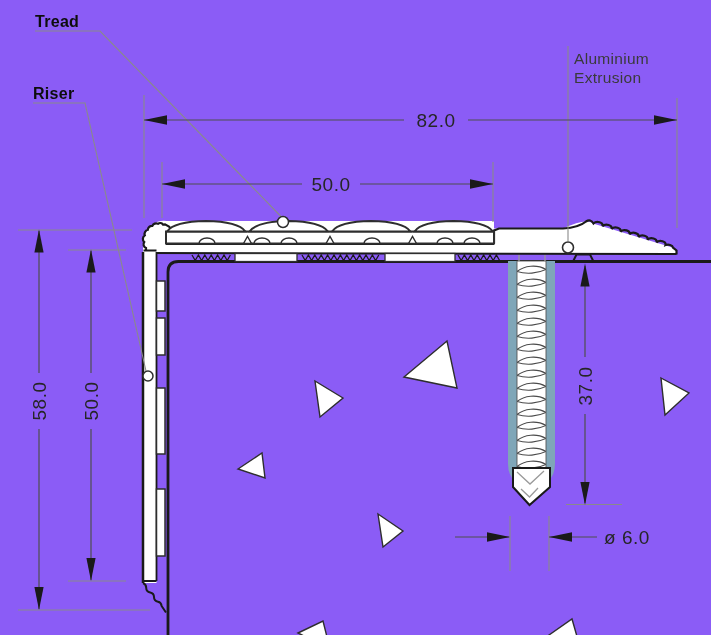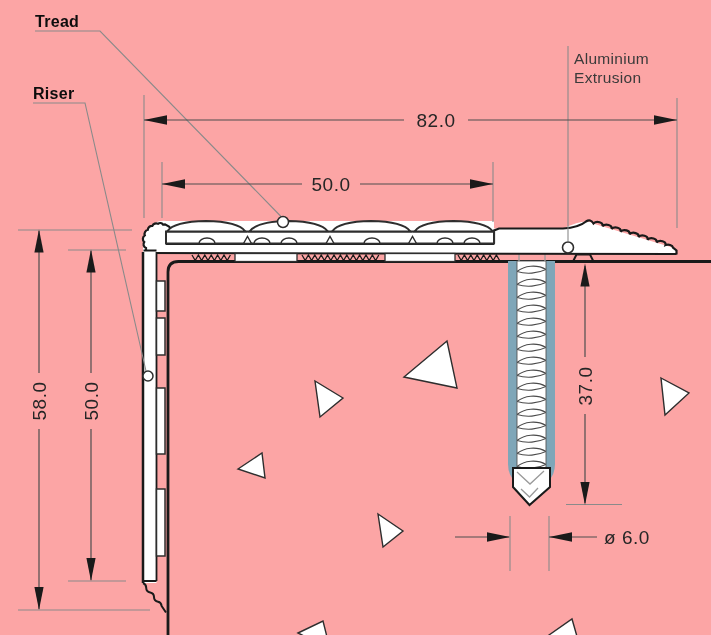--- a/index.html
+++ b/index.html
@@ -1,16 +1,16 @@
 <!DOCTYPE html>
 <html><head>
 <meta charset="utf-8">
 <style>
   html,body{margin:0;padding:0;background:#ffffff;}
-  .canvas{position:relative;width:711px;height:635px;background:#fca5a5;overflow:hidden;
+  .canvas{position:relative;width:711px;height:635px;background:#8b5cf6;overflow:hidden;
           font-family:"Liberation Sans", sans-serif;}
   svg{display:block;}
   .obj   {stroke:#1a1a1a;fill:none;}
   .objfill{fill:#ffffff;stroke:none;}
   .thin  {stroke:#2e2e2e;fill:#ffffff;}
   .dim   {stroke:#4f4f4f;stroke-width:1.2;fill:none;}
   .ext   {stroke:#8a8a8a;stroke-width:1.1;fill:none;}
   .lead  {stroke:#8a8a8a;stroke-width:1.1;fill:none;}
   .gray  {stroke:#9a9a9a;stroke-width:1.3;fill:none;}
   .arrow {fill:#1a1a1a;stroke:none;}

